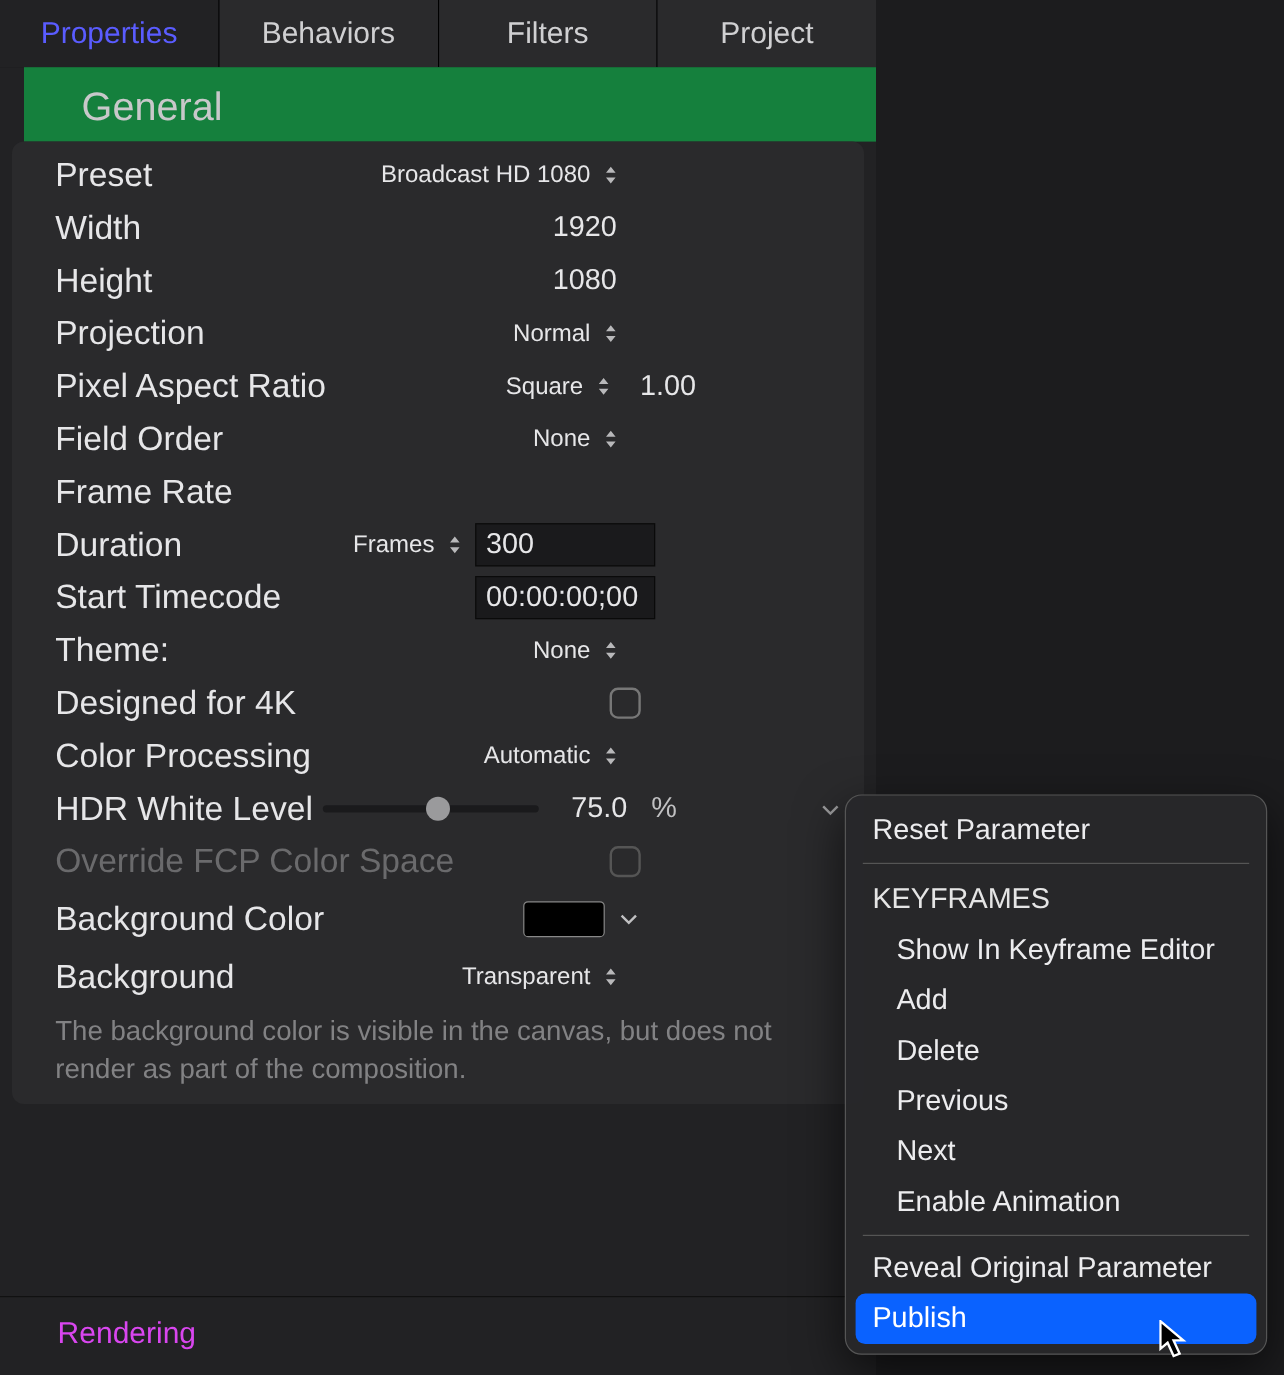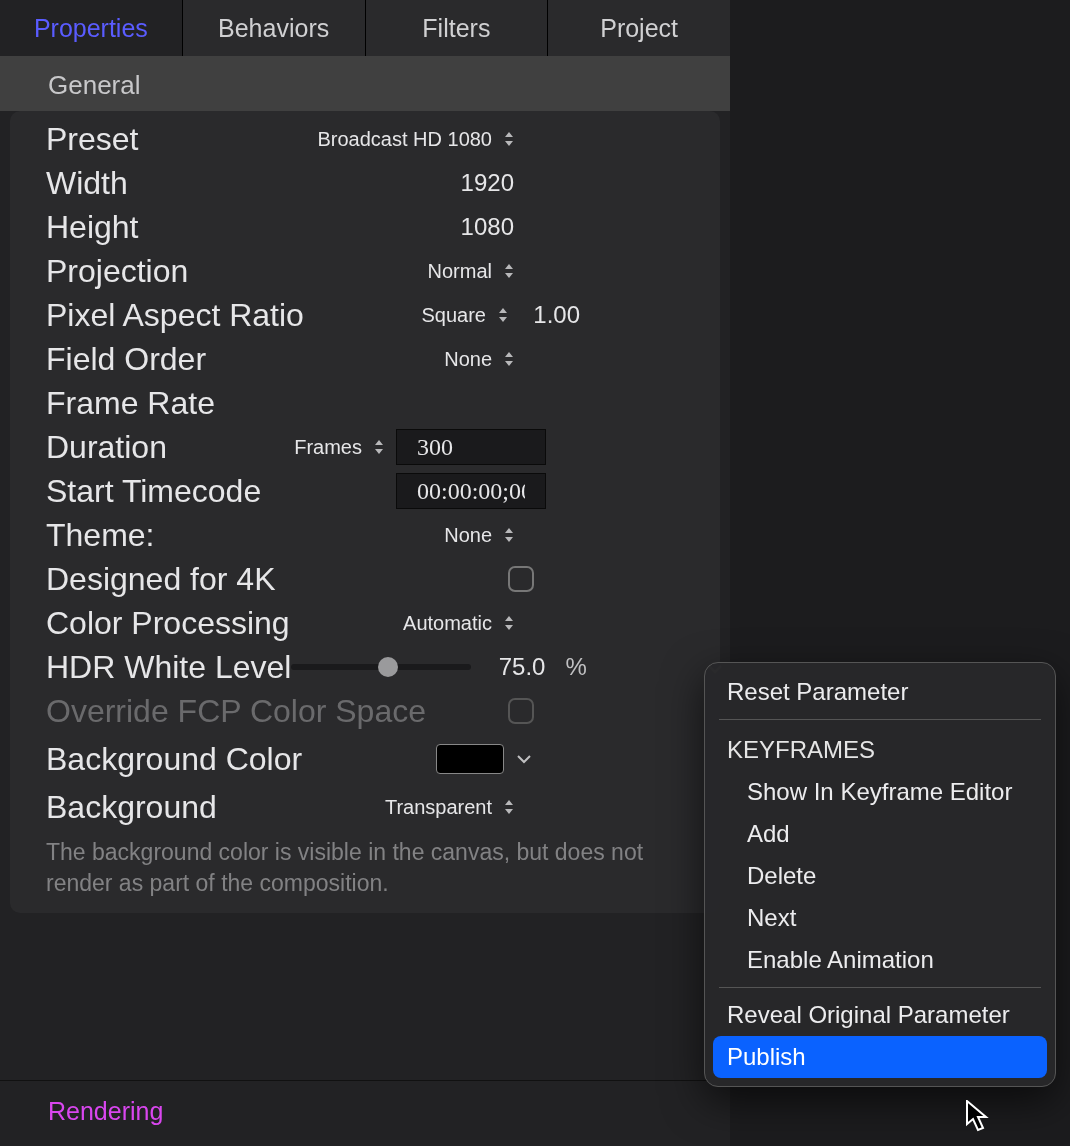--- a/index.html
+++ b/index.html
@@ -38,40 +38,41 @@
     cursor: pointer;
   }
   .tab.active {
     color: #5a5cff;
     background: #222224;
     border-bottom: none;
   }
   .tab:last-child { border-right: none; }
   .section-header {
     padding: 14px 48px 10px;
-    font-size: 26px;
+    font-size: 33px;
     color: #c8c8ca;
-    background: #404040;
+    background: #15803d;
+    margin-left: 20px;
   }
   .group {
     background: #2a2a2c;
     margin: 0 10px;
     border-radius: 10px;
     padding: 6px 0 14px 0;
   }
   .row {
     display: flex;
     align-items: center;
     height: 44px;
     padding: 0 16px 0 36px;
   }
   .row .label {
     flex: 0 0 auto;
     color: #e6e6e8;
-    font-size: 32px;
+    font-size: 28px;
   }
   .row.disabled .label { color: #6a6a6c; }
   .row .controls {
     flex: 1;
     display: flex;
     justify-content: flex-end;
     align-items: center;
     gap: 8px;
   }
   .value-text { color: #e6e6e8; font-size: 20px; }
@@ -92,24 +93,23 @@
     font-size: 24px;
     padding-right: 4px;
   }
   .unit { color: #c0c0c2; font-size: 24px; margin-left: 8px;}
   .text-input {
     background: #1a1a1c;
     border: 1px solid #0a0a0a;
     height: 36px;
     color: #e6e6e8;
     font-size: 24px;
-    padding: 0 20px;
+    padding: 0 8px;
     width: 150px;
     outline: none;
-    font-family: Liberation Serif, serif;
   }
   .checkbox {
     width: 26px; height: 26px;
     border: 2px solid #777;
     border-radius: 7px;
     background: transparent;
     cursor: pointer;
   }
   .slider-track {
     position: relative;
@@ -410,20 +410,21 @@
 
 </div>
 
 <div class="context-menu">
   <div class="menu-item">Reset Parameter</div>
   <div class="menu-sep"></div>
   <div class="menu-item header">KEYFRAMES</div>
   <div class="menu-item sub">Show In Keyframe Editor</div>
   <div class="menu-item sub">Add</div>
   <div class="menu-item sub">Delete</div>
+  <div class="menu-item sub">Previous</div>
   <div class="menu-item sub">Next</div>
   <div class="menu-item sub">Enable Animation</div>
   <div class="menu-sep"></div>
   <div class="menu-item">Reveal Original Parameter</div>
   <div class="menu-item selected">Publish</div>
 </div>
 
 <svg class="cursor-img" width="26" height="32" viewBox="0 0 26 32">
   <path d="M1 1 L1 24 L7 19 L12 30 L17 28 L12 17 L20 17 Z" fill="#000" stroke="#fff" stroke-width="2"></path>
 </svg>

